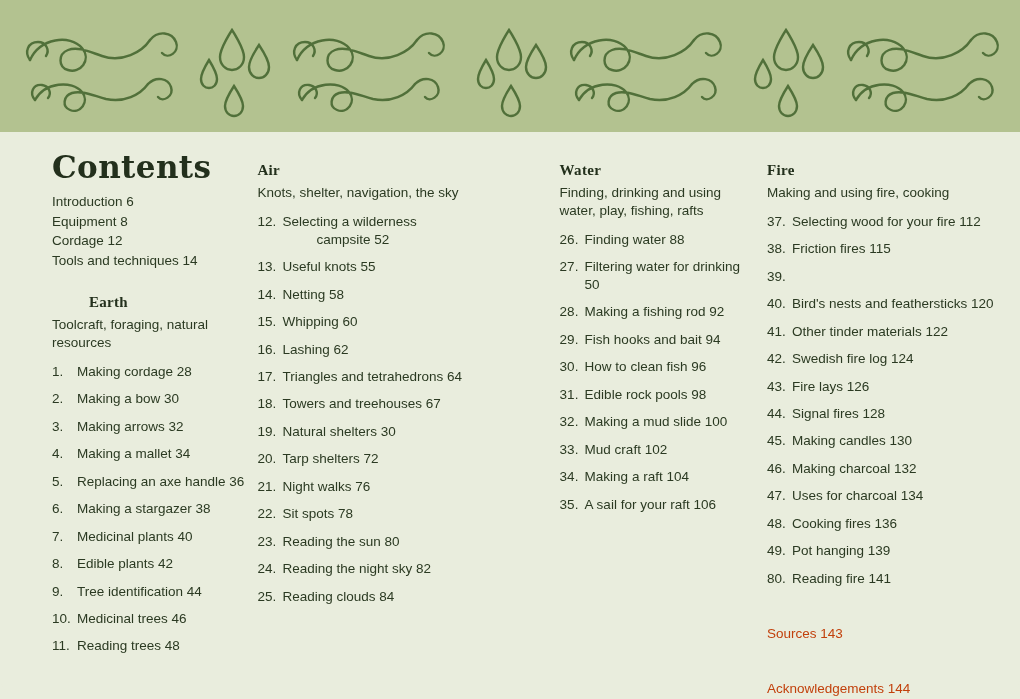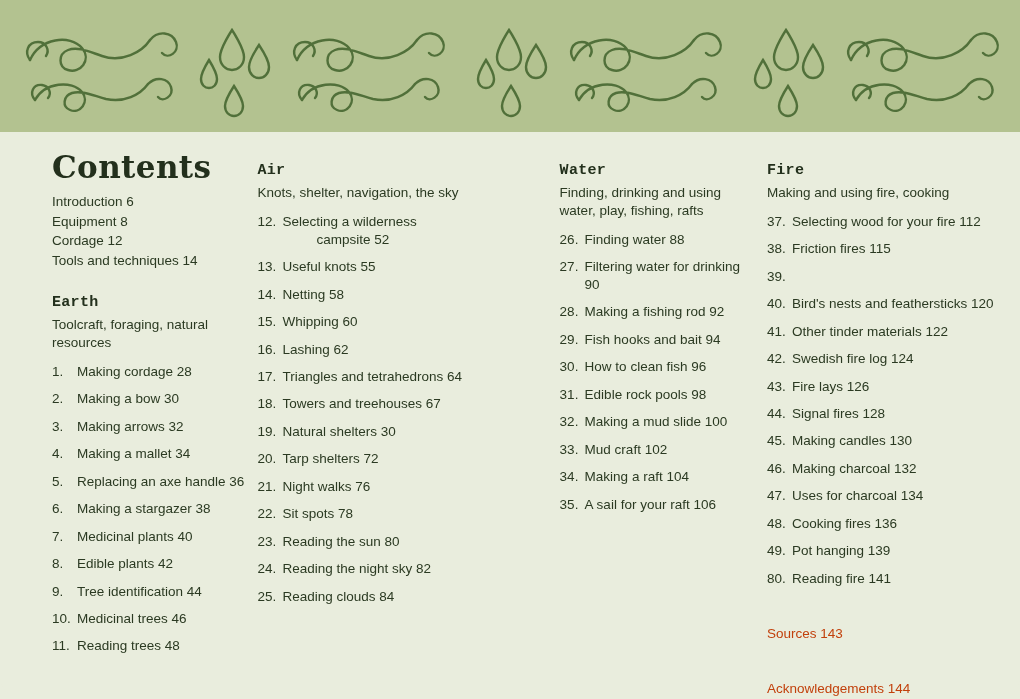--- a/index.html
+++ b/index.html
@@ -53,35 +53,36 @@
   .contents-title {
     font-family: "DejaVu Serif", serif;
     font-weight: bold;
     font-size: 31px;
     color: #23301c;
     letter-spacing: 0.4px;
     margin: 20px 0 9px 0;
     line-height: 1;
   }
   .section-title {
-    font-family: Liberation Mono, monospace;
+    font-family: Liberation Serif, serif;
     font-weight: bold;
     font-size: 15px;
     color: #23301c;
     letter-spacing: 0.3px;
     margin: 0 0 6px 0;
     line-height: 1;
   }
   .col-2 .section-title,
   .col-3 .section-title,
   .col-4 .section-title {
     margin-top: 31px;
   }
   .col-1 .section-earth {
     margin-top: 25px;
+    margin-left: 37px;
   }
   .section-sub {
     font-size: 13.5px;
     color: #2b3a22;
     line-height: 1.32;
     margin: 0 0 11px 0;
   }
   .front-list {
     list-style: none;
     margin: 0 0 0 0;
@@ -321,21 +322,21 @@
       <div class="col col-3">
         <h2 class="section-title">Water</h2>
         <p class="section-sub">Finding, drinking and using water, play, fishing, rafts</p>
         <ul class="entry-list">
           <li>
               <span class="entry-num">26.</span>
               <span class="entry-text">Finding water 88</span>
             </li>
           <li>
               <span class="entry-num">27.</span>
-              <span class="entry-text">Filtering water for drinking 90</span>
+              <span class="entry-text">Filtering water for drinking 50</span>
             </li>
           <li>
               <span class="entry-num">28.</span>
               <span class="entry-text">Making a fishing rod 92</span>
             </li>
           <li>
               <span class="entry-num">29.</span>
               <span class="entry-text">Fish hooks and bait 94</span>
             </li>
           <li>

